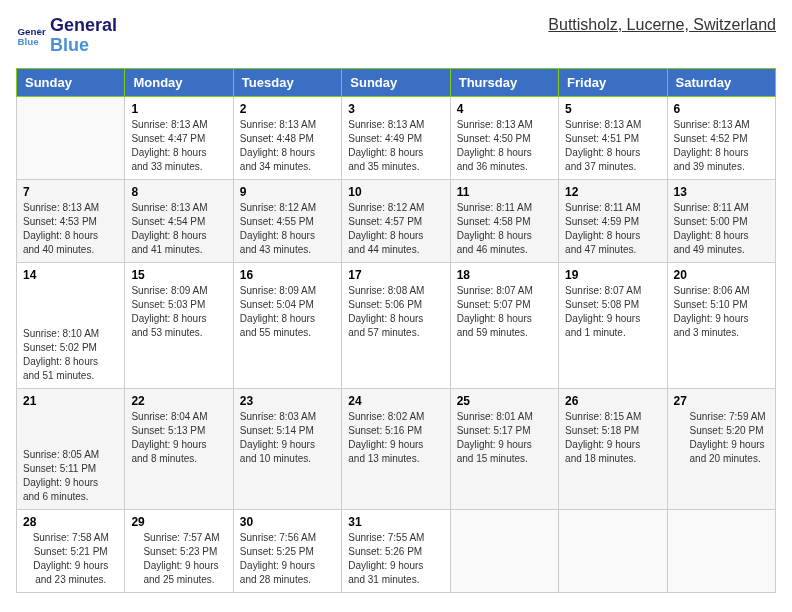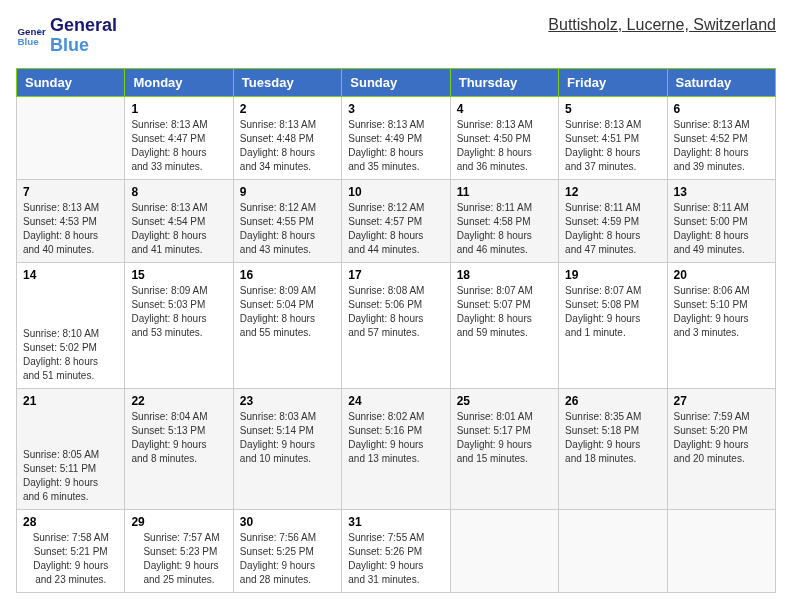--- a/index.html
+++ b/index.html
@@ -300,28 +300,28 @@
         </td>
         <td>
           <span class="day-num">25</span>
           <div class="day-info" style="white-space: pre-line;">Sunrise: 8:01 AM
 Sunset: 5:17 PM
 Daylight: 9 hours
 and 15 minutes.</div>
         </td>
         <td>
           <span class="day-num">26</span>
-          <div class="day-info" style="white-space: pre-line;">Sunrise: 8:35 AM
+          <div class="day-info" style="white-space: pre-line;">Sunrise: 8:15 AM
 Sunset: 5:18 PM
 Daylight: 9 hours
 and 18 minutes.</div>
         </td>
         <td>
           <span class="day-num">27</span>
-          <div class="day-info" style="white-space: pre-line;">Sunrise: 7:59 AM
+          <div class="day-info" style="white-space: pre-line; margin-left: 16px;">Sunrise: 7:59 AM
 Sunset: 5:20 PM
 Daylight: 9 hours
 and 20 minutes.</div>
         </td>
       </tr>
       <tr>
         <td>
           <span class="day-num">28</span>
           <div class="day-info" style="white-space: pre-line; text-align: center;">Sunrise: 7:58 AM
 Sunset: 5:21 PM

